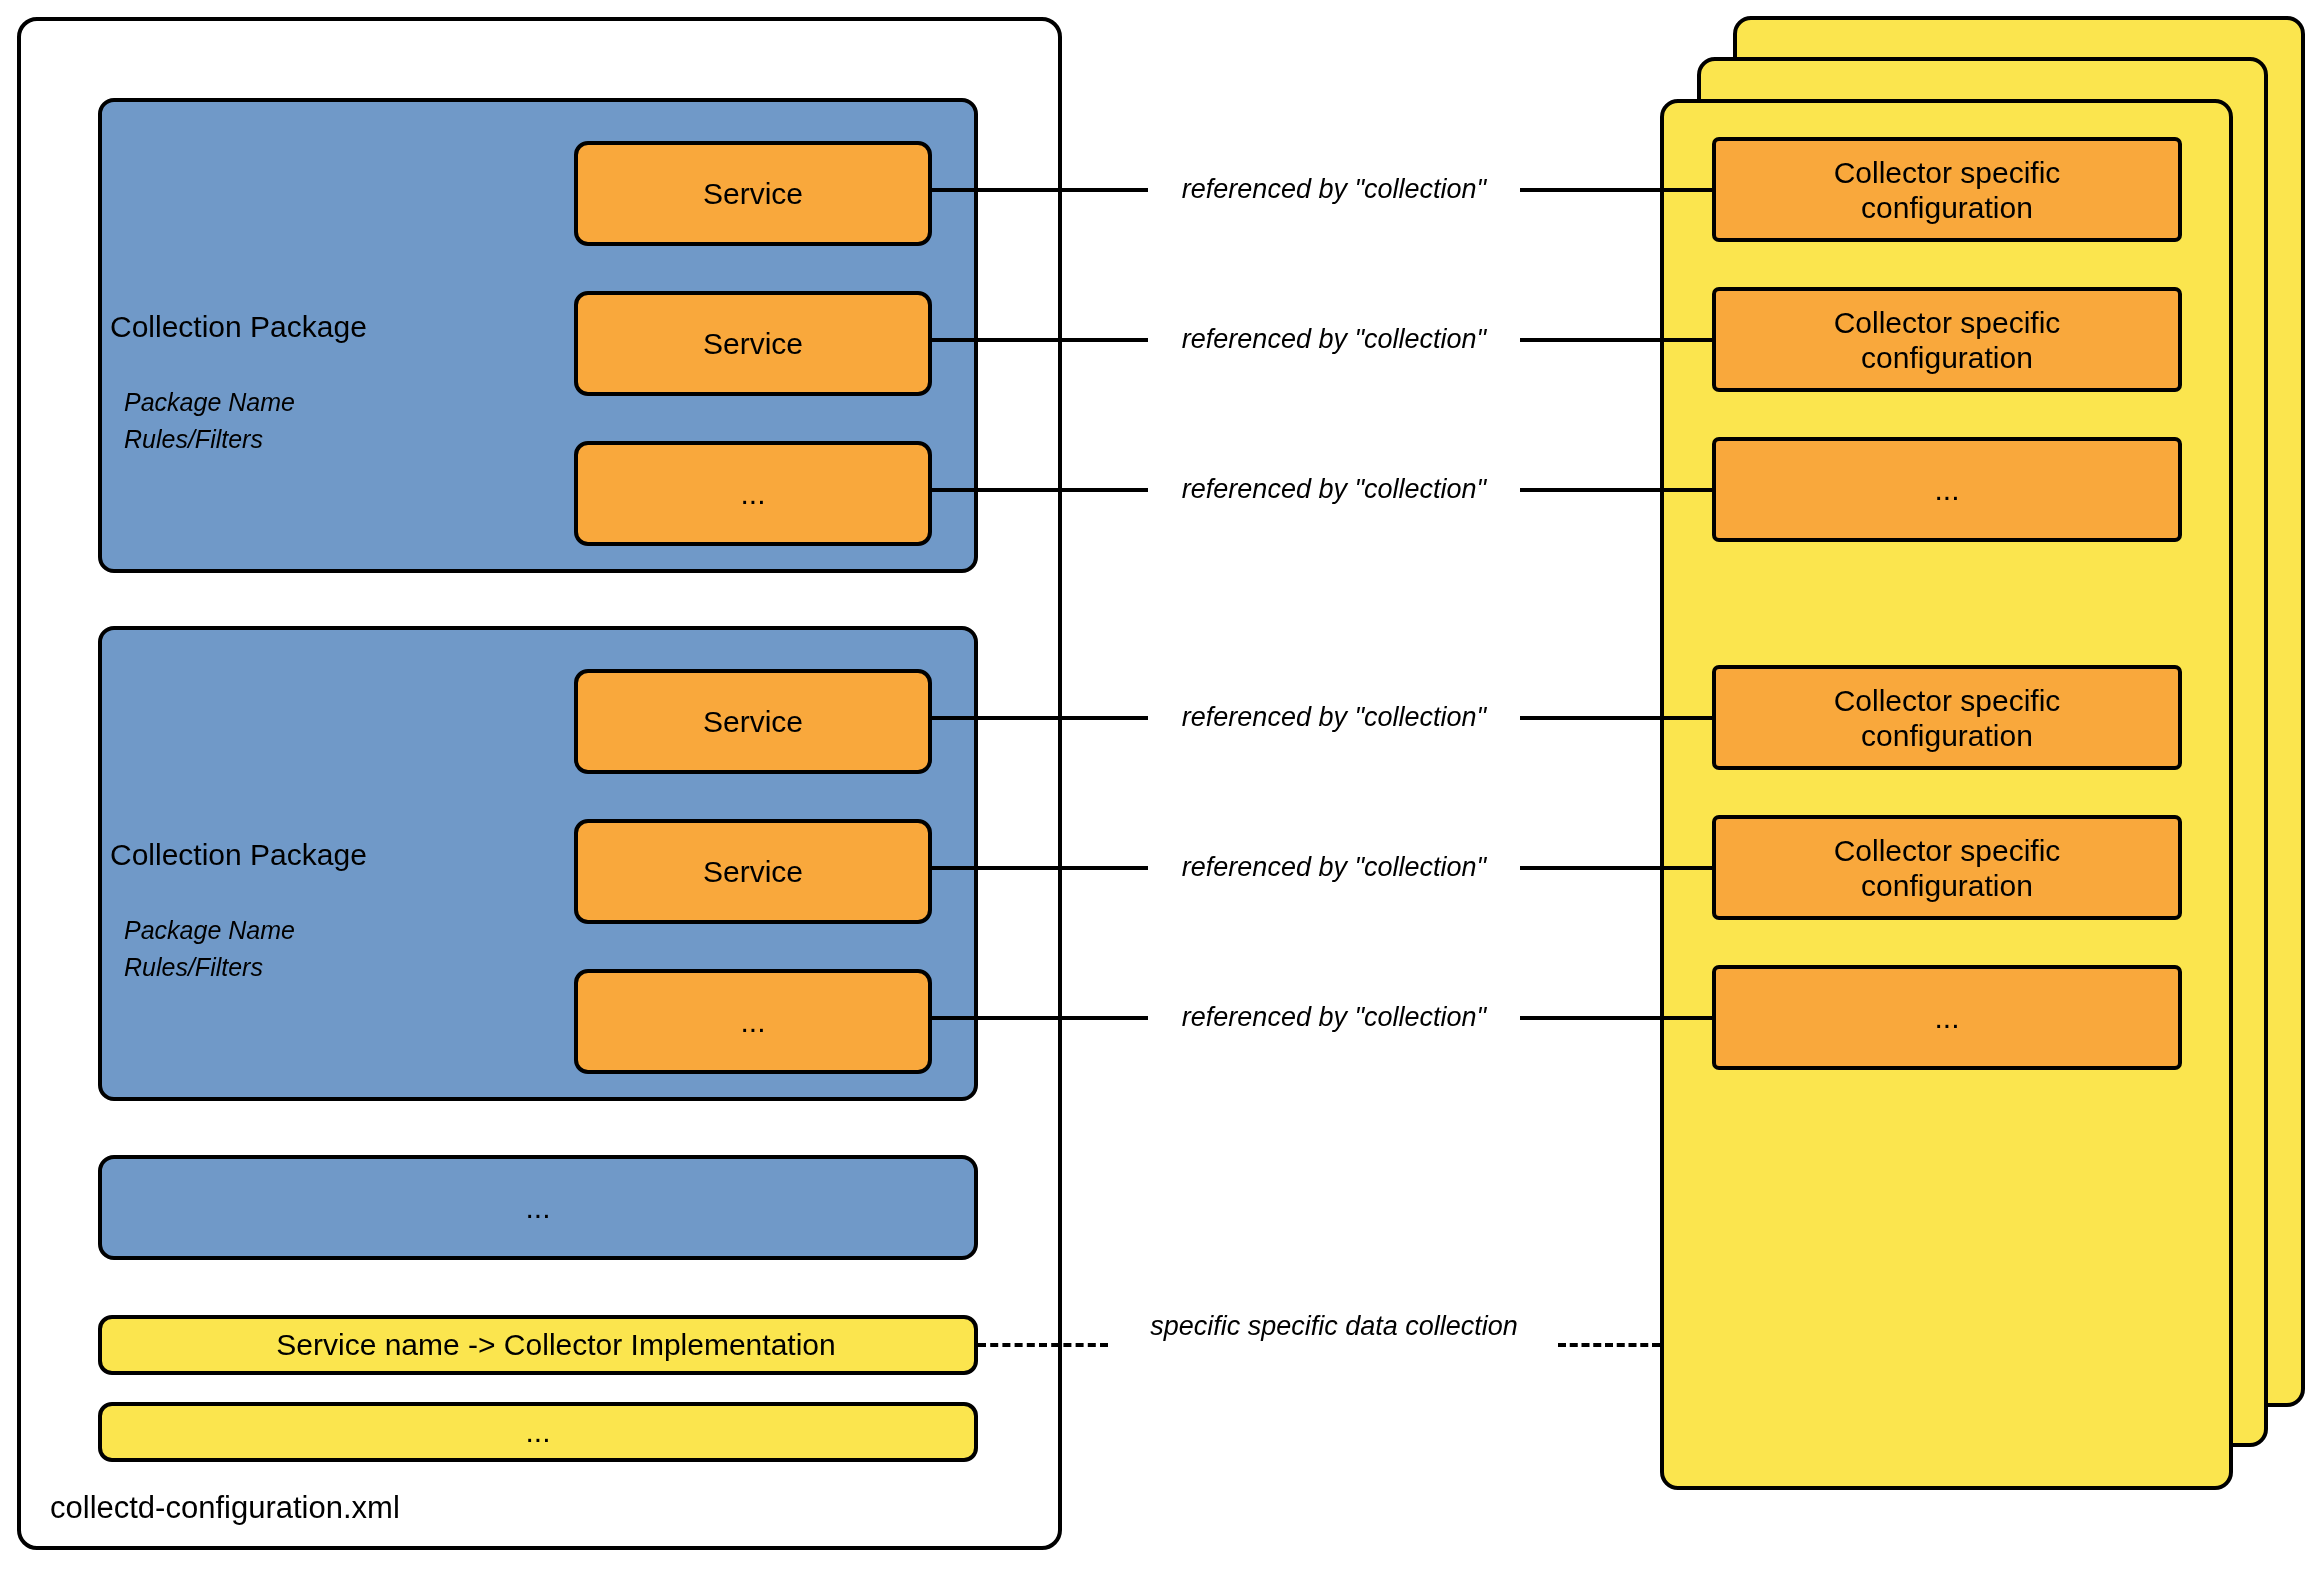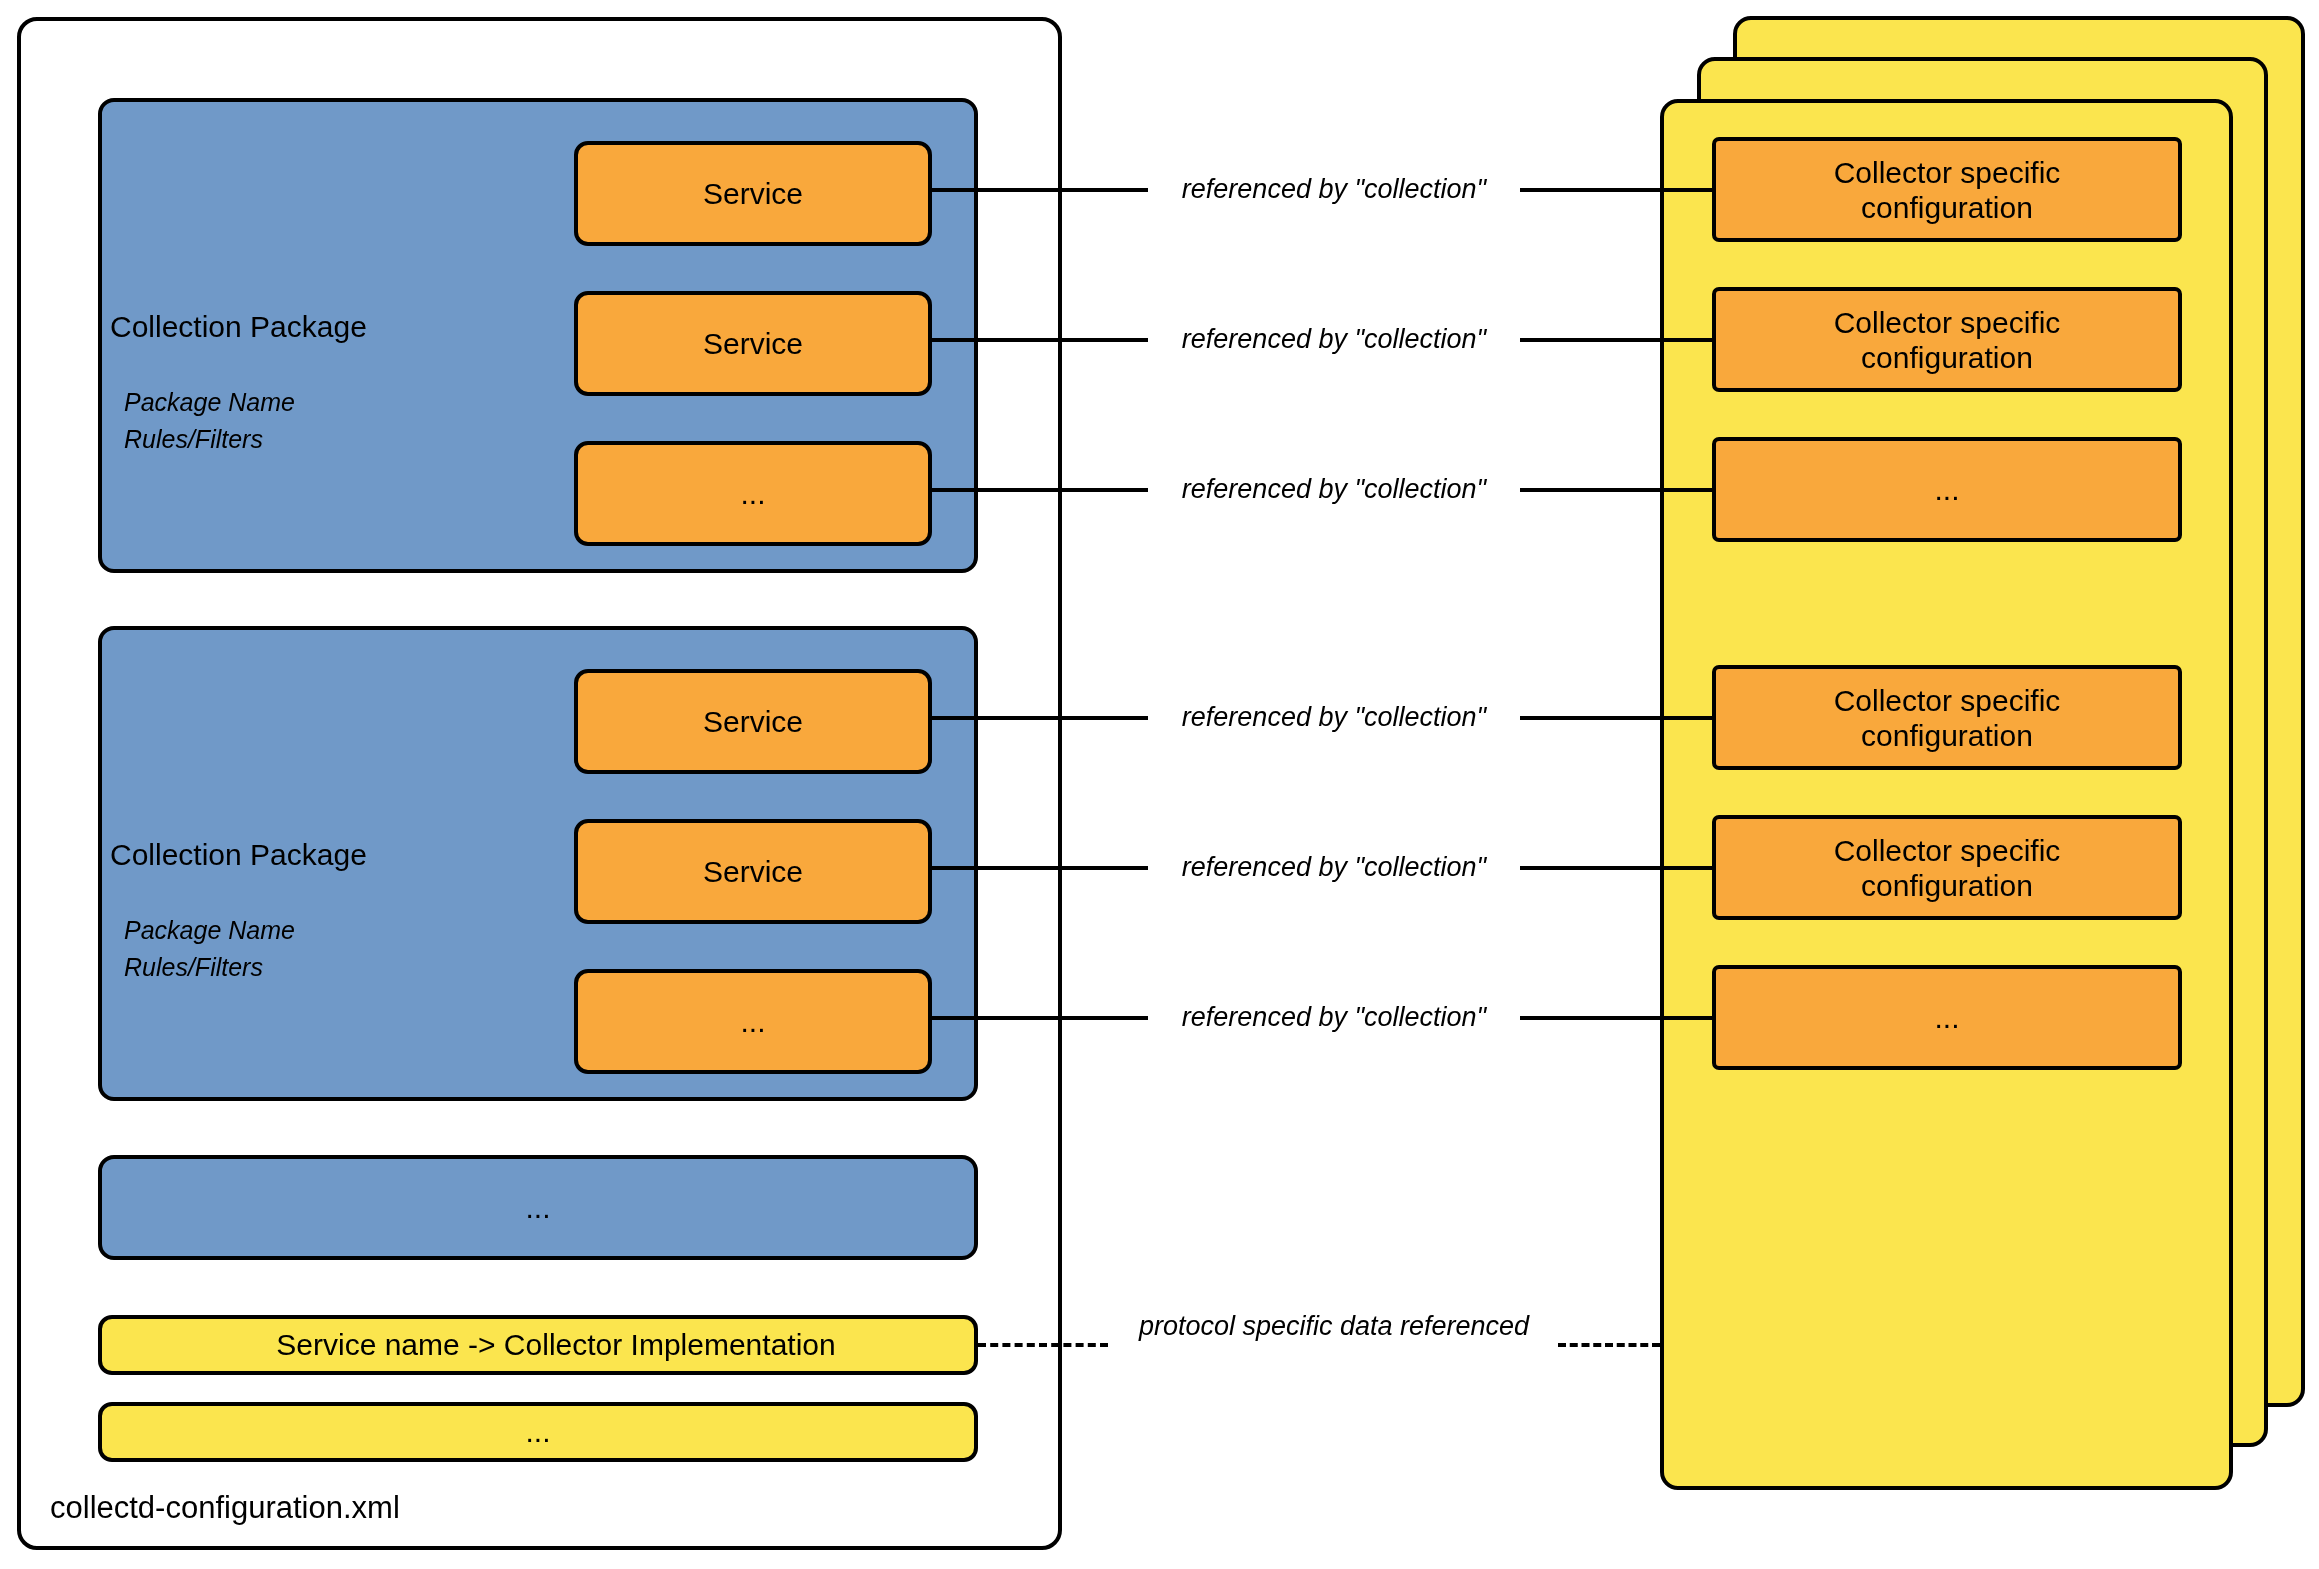--- a/index.html
+++ b/index.html
@@ -167,17 +167,17 @@
     <div class="seg b"></div>
   </div>
   <div class="connector y6">
     <div class="seg a"></div>
     <div class="conn-label">referenced by "collection"</div>
     <div class="seg b"></div>
   </div>
 
   <div class="dash a"></div>
   <div class="dash-label">
-    <div>protocol specific data referenced</div>
+    <div>specific specific data collection</div>
   </div>
   <div class="dash b"></div>
 
 </div>
 
 </body></html>

